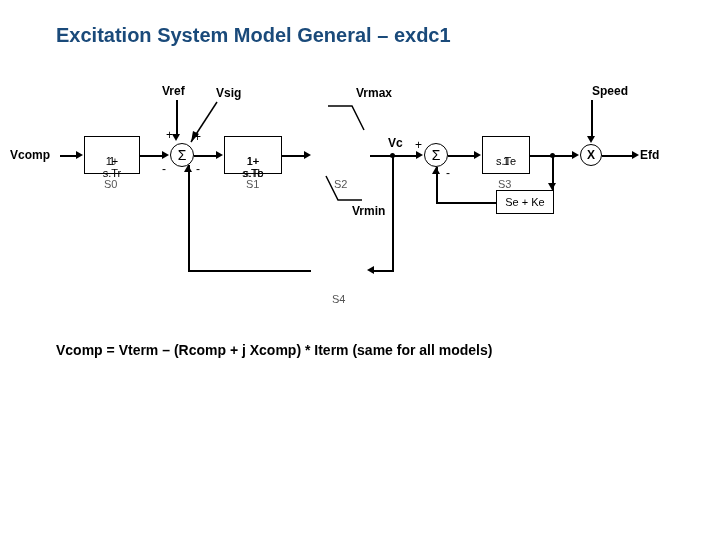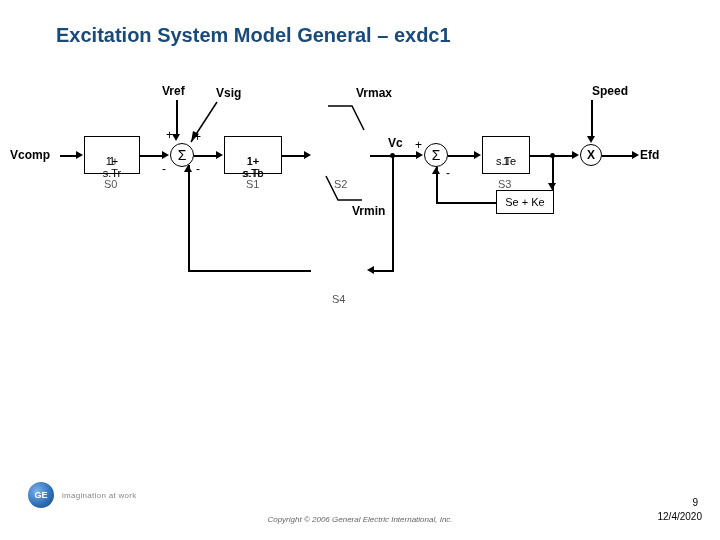--- a/index.html
+++ b/index.html
@@ -148,26 +148,16 @@
     <div class="line vline" style="left:332px; top:75px; height:115px;"></div>
     <div class="line hline" style="left:312px; top:190px; width:22px;"></div>
     <div class="arrow-l" style="left:307px; top:186px;"></div>
     <div class="slabel" style="left:272px; top:213px;">S4</div>
     <div class="line hline" style="left:128px; top:190px; width:123px;"></div>
     <div class="line vline" style="left:128px; top:85px; height:106px;"></div>
     <div class="arrow-u" style="left:124px; top:85px;"></div>
 
   </div>
 
+  <div class="eq1">Vcomp = Vterm – (Rcomp + j Xcomp) * Iterm (same for all models)</div>
 
-  <div class="footer">
-    <div class="logo-wrap">
-      <div class="ge-logo">
-          <span>GE</span>
-        </div>
-      <div class="tagline">imagination at work</div>
-    </div>
-    <div class="copyright">Copyright © 2006 General Electric International, Inc.</div>
-    <div class="pagenum">9</div>
-    <div class="date">12/4/2020</div>
-  </div>
 
 </div>
 
 </body></html>

